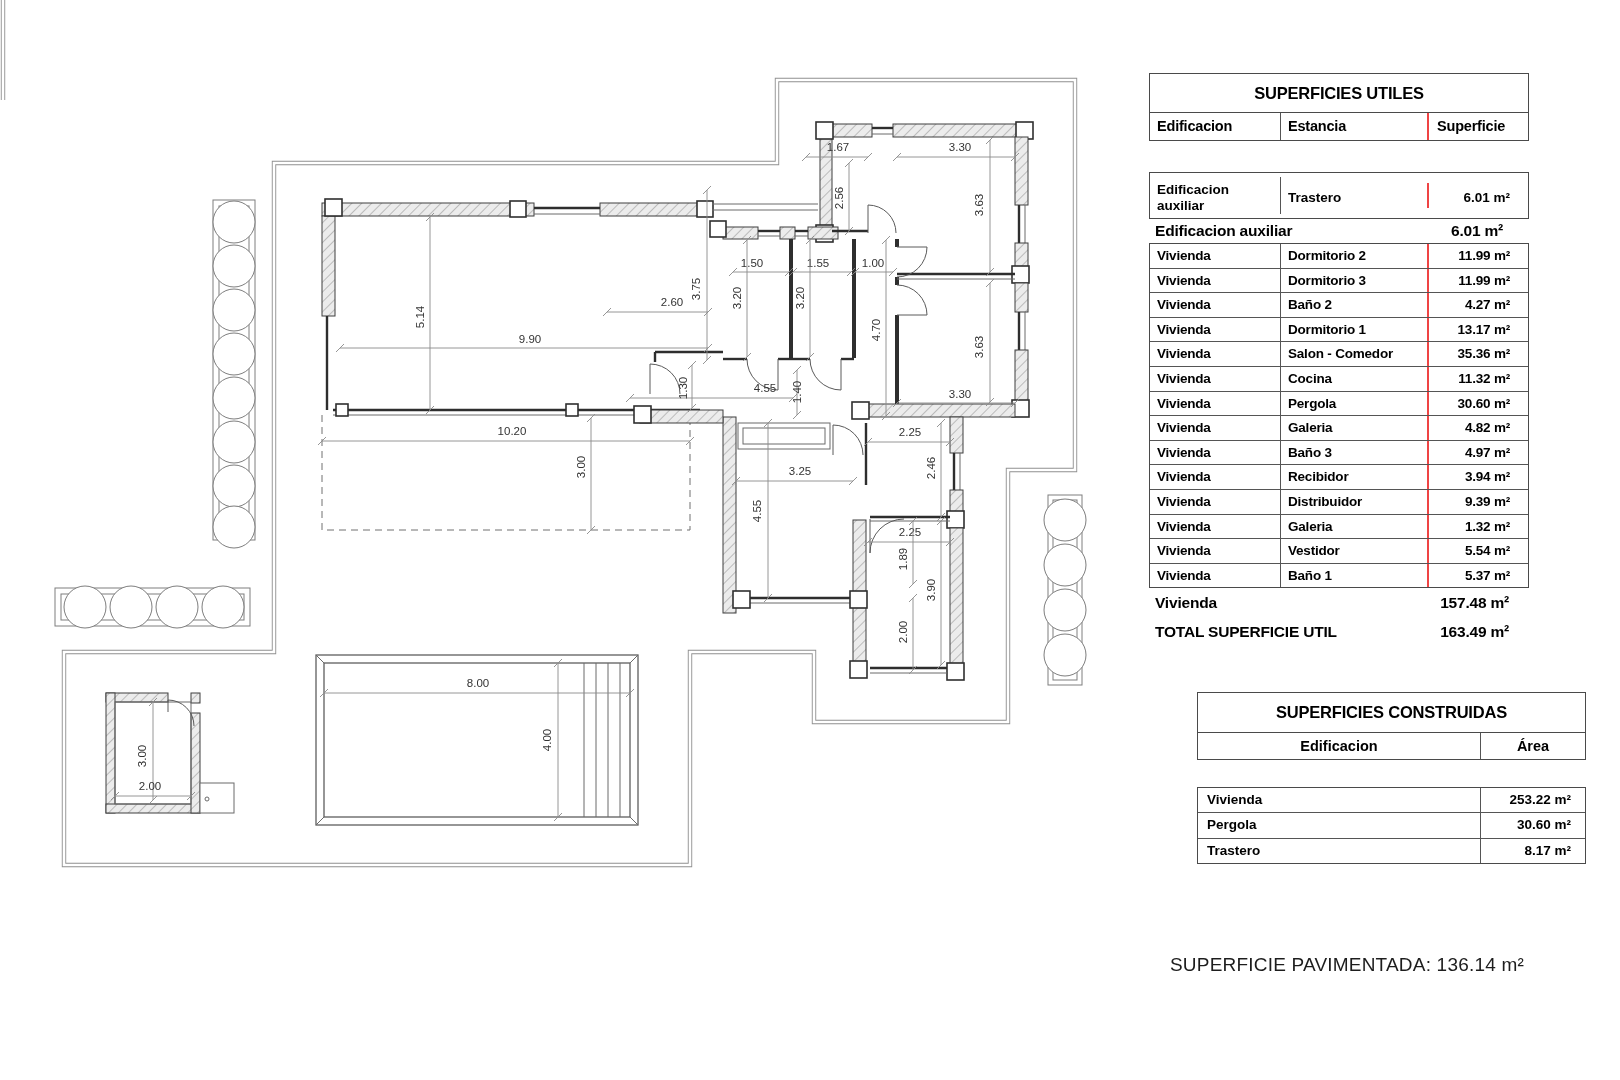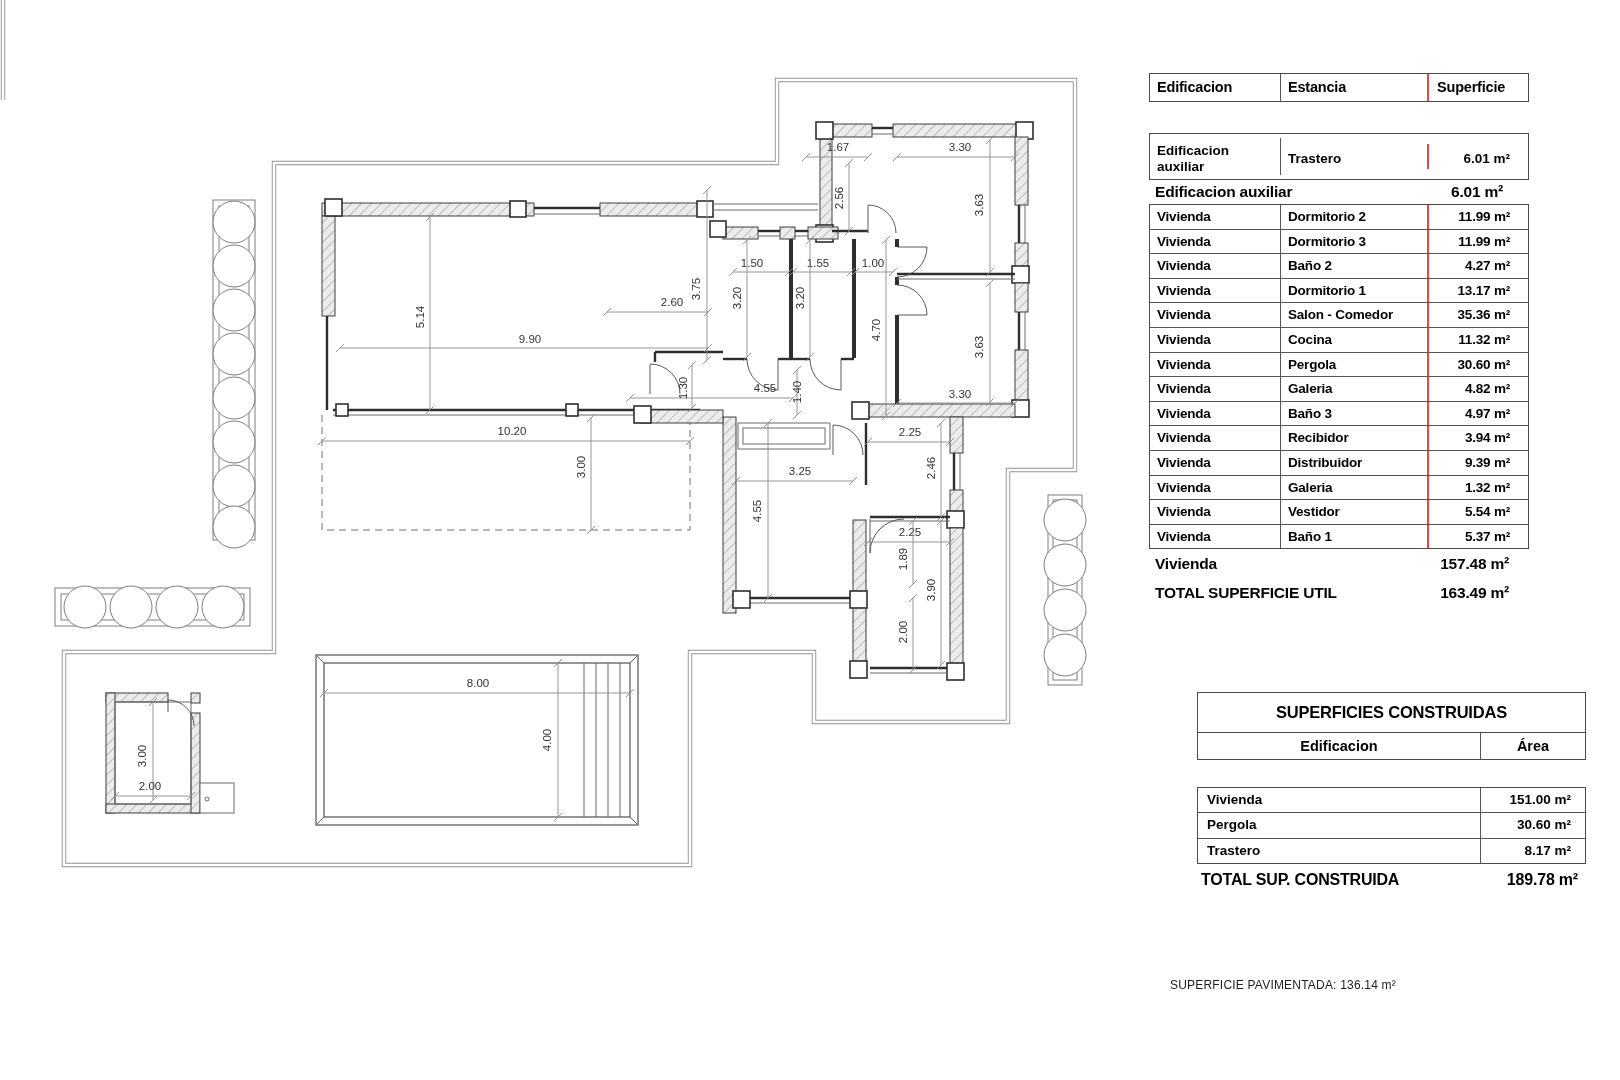--- a/index.html
+++ b/index.html
@@ -48,21 +48,21 @@
 
   .d1{width:283px;border-right:1px solid #555;box-sizing:border-box;}
   .d2{width:104px;box-sizing:border-box;}
   .t2h{font-weight:700;font-size:14.5px;line-height:26px;height:26px;text-align:center;}
   .t2r{font-weight:700;font-size:13.5px;line-height:24.3px;height:24.3px;}
   .t2r .d1{padding-left:9px;}
   .t2r .d2{text-align:right;padding-right:14px;}
   .t2total{font-size:16px;line-height:32px;height:32px;padding-left:4px;}
   .t2total .v{padding-right:8px;}
 
-  .footnote{position:absolute;font-size:12px;color:#1d1d1d;letter-spacing:0.2px;margin-top:24px;}
+  .footnote{position:absolute;font-size:19px;color:#1d1d1d;letter-spacing:0.2px;}
 </style>
 </head>
 <body>
 
 <div class="stage">
 
   <svg id="plan" width="1100" height="1080" viewBox="0 0 1100 1080">
     <defs>
       <pattern id="hatch" patternUnits="userSpaceOnUse" width="7" height="7" patternTransform="rotate(45)">
         <rect x="0" y="0" width="7" height="7" fill="#ececec"></rect>
@@ -366,20 +366,21 @@
         <text x="146" y="756" class="dimtext" text-anchor="middle" transform="rotate(-90 146 756)">3.00</text>
         <line x1="115" y1="796" x2="191" y2="796" class="dimline"></line>
         <line x1="111" y1="800" x2="119" y2="792" class="dimtick"></line>
         <line x1="187" y1="800" x2="195" y2="792" class="dimtick"></line>
         <text x="150" y="790" class="dimtext" text-anchor="middle">2.00</text>
       </g>
   </svg>
 
   <div class="tbl" style="left:1149px;top:73px;width:380px;">
     <div class="tbox">
+      <div class="ttitle">SUPERFICIES UTILES</div>
       <div class="row">
         <div class="c1 hc">Edificacion</div>
         <div class="c2 hc">Estancia</div>
         <div class="c3 hc" style="padding-left:8px">Superficie</div>
       </div>
     </div>
 
     <div style="height:31px"></div>
 
     <div class="tbox">
@@ -485,32 +486,28 @@
         <div class="d1 t2h">Edificacion</div>
         <div class="d2 t2h">Área</div>
       </div>
     </div>
 
     <div style="height:27px"></div>
 
     <div class="tbox">
       <div class="row t2r">
           <div class="d1">Vivienda</div>
-          <div class="d2">151.00 m²</div>
+          <div class="d2">253.22 m²</div>
         </div>
       <div class="row t2r">
           <div class="d1">Pergola</div>
           <div class="d2">30.60 m²</div>
         </div>
       <div class="row t2r">
           <div class="d1">Trastero</div>
           <div class="d2">8.17 m²</div>
         </div>
     </div>
 
-    <div class="subrow t2total">
-      <span>TOTAL SUP. CONSTRUIDA</span>
-      <span class="v">189.78 m²</span>
-    </div>
   </div>
 
   <div class="footnote" style="left:1170px;top:954px;">SUPERFICIE PAVIMENTADA: 136.14 m²</div>
 </div>
 
 </body></html>

